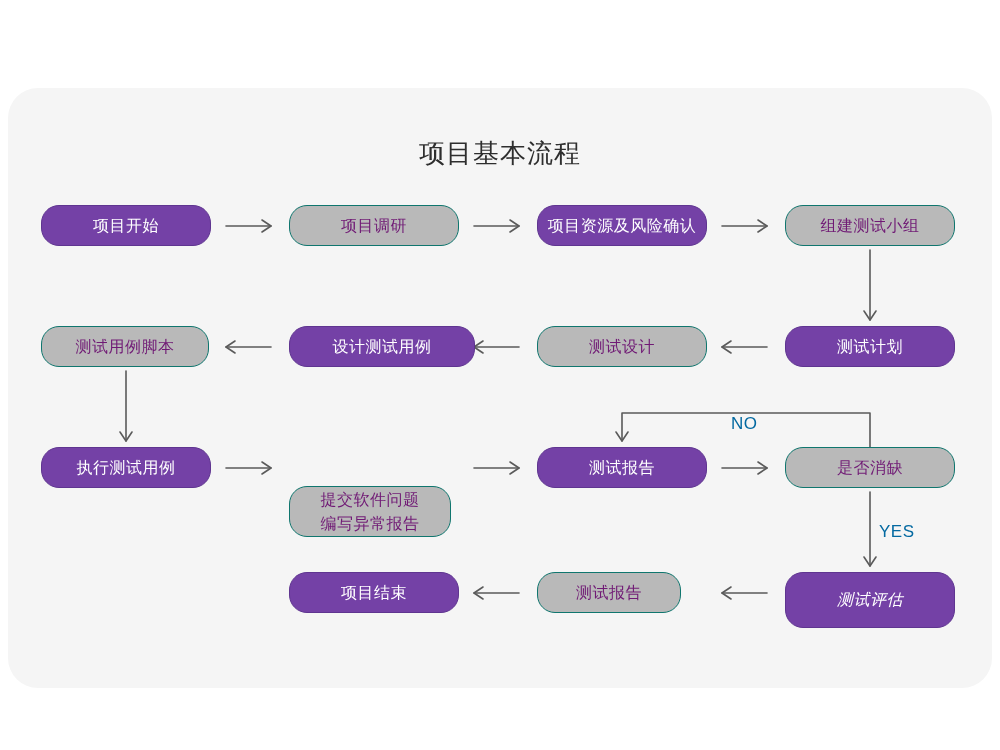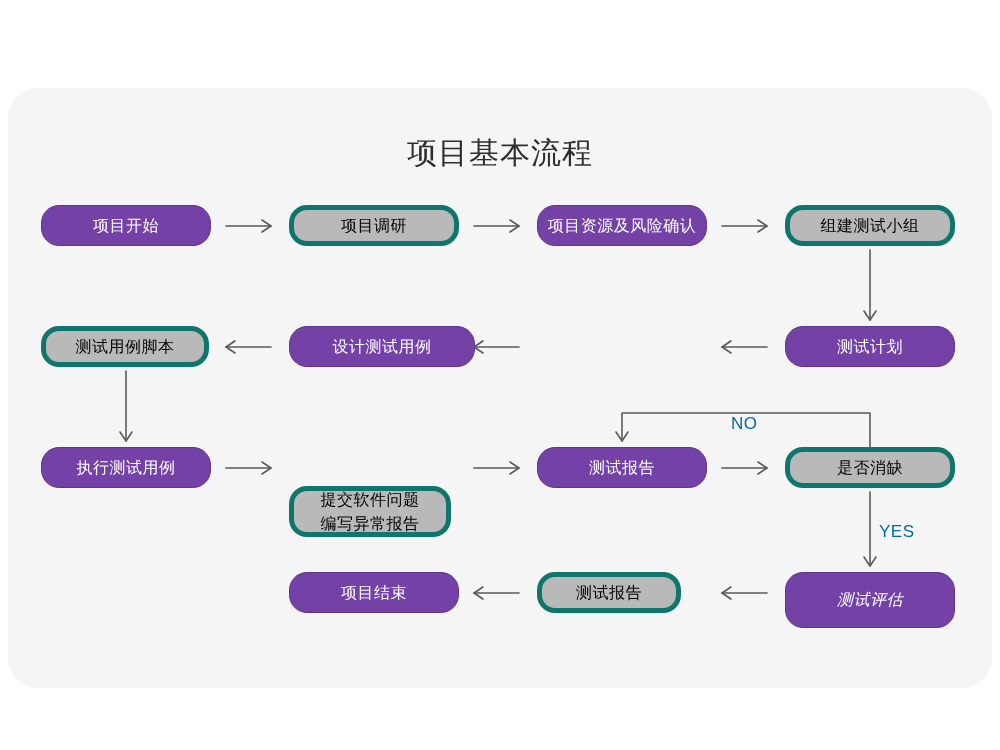--- a/index.html
+++ b/index.html
@@ -27,21 +27,21 @@
     height: 600px;
     background: #f5f5f5;
     border-radius: 30px;
   }
   #title {
     position: absolute;
     left: 0;
     top: 133px;
     width: 1000px;
     text-align: center;
-    font-size: 30px;
+    font-size: 26px;
     line-height: 40px;
     color: #2e2e2e;
     letter-spacing: 1px;
     font-weight: 400;
   }
   .node {
     position: absolute;
     box-sizing: border-box;
     display: flex;
     align-items: center;
@@ -54,22 +54,22 @@
     letter-spacing: 0.5px;
     white-space: pre-line;
     user-select: none;
   }
   .node.purple {
     background: #7441a6;
     border: 1px solid #5f3590;
   }
   .node.gray {
     background: #b9b9b9;
-    border: 5px solid #0f766e;
-    color: #000000;
+    border: 1px solid #0f766e;
+    color: #701a75;
   }
   svg.conn {
     position: absolute;
     left: 0;
     top: 0;
     width: 1000px;
     height: 750px;
     overflow: visible;
     pointer-events: none;
   }
@@ -166,20 +166,21 @@
 
   <div class="edge-label" style="left:731px; top:414px;">NO</div>
   <div class="edge-label" style="left:879px; top:522px;">YES</div>
 
   <div class="node purple" style="left:41px;  top:205px; width:170px; height:41px;">项目开始</div>
   <div class="node gray" style="left:289px; top:205px; width:170px; height:41px;">项目调研</div>
   <div class="node purple" style="left:537px; top:205px; width:170px; height:41px;">项目资源及风险确认</div>
   <div class="node gray" style="left:785px; top:205px; width:170px; height:41px;">组建测试小组</div>
 
   <div class="node purple" style="left:785px; top:326px; width:170px; height:41px;">测试计划</div>
+  <div class="node gray" style="left:537px; top:326px; width:170px; height:41px;">测试设计</div>
   <div class="node purple" style="left:289px; top:326px; width:186px; height:41px;">设计测试用例</div>
   <div class="node gray" style="left:41px;  top:326px; width:168px; height:41px;">测试用例脚本</div>
 
   <div class="node purple" style="left:41px;  top:447px; width:170px; height:41px;">执行测试用例</div>
   <div class="node gray" style="left:289px; top:443px; width:162px; height:51px;margin-top:43px;">提交软件问题
 编写异常报告</div>
   <div class="node purple" style="left:537px; top:447px; width:170px; height:41px;">测试报告</div>
   <div class="node gray" style="left:785px; top:447px; width:170px; height:41px;">是否消缺</div>
 
   <div class="node purple" style="left:785px; top:572px; width:170px; height:56px;font-style:italic;">测试评估</div>

